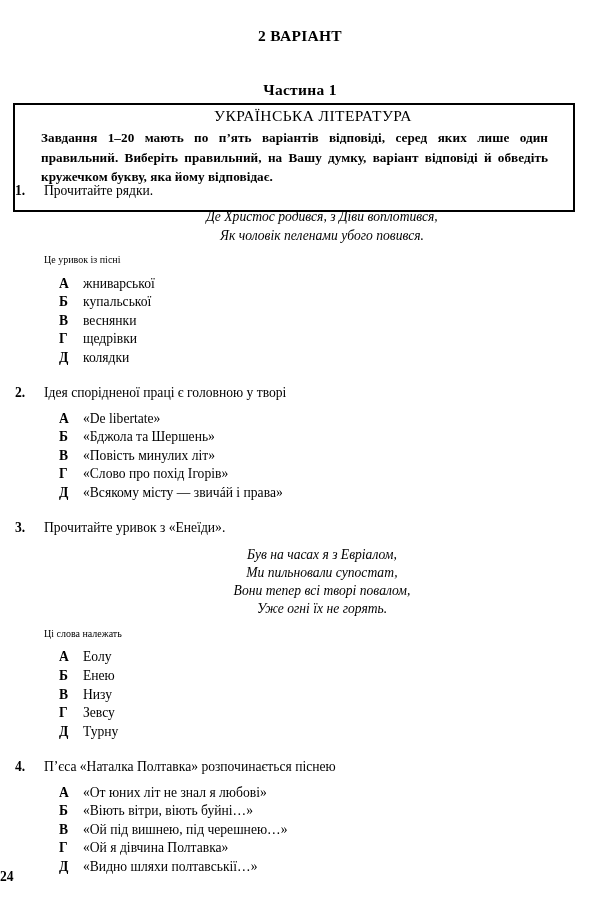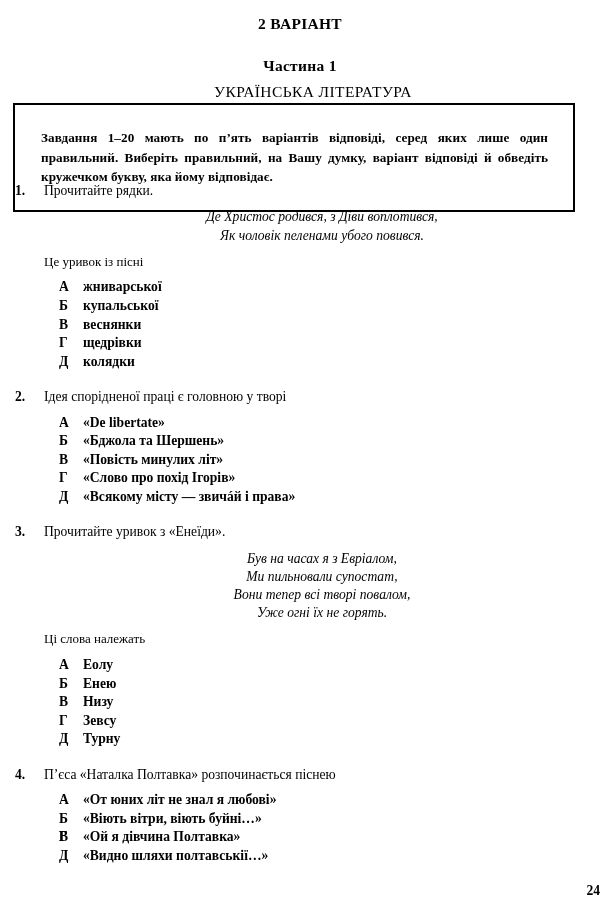--- a/index.html
+++ b/index.html
@@ -27,21 +27,21 @@
   
   .header {
     text-align: center;
     padding-top: 11px;
   }
   .variant-title {
     font-size: 15.5px;
     font-weight: bold;
     letter-spacing: 0.3px;
     line-height: 1.1;
-    margin: 4px;
+    margin: 16px;
   }
   .part-title {
     font-size: 15.5px;
     font-weight: bold;
     letter-spacing: 0.3px;
     margin: 0;
     padding-top: 21px;
     line-height: 1.1;
     font-family: Liberation Serif, serif;
   }
@@ -110,21 +110,21 @@
     font-style: italic;
     font-size: 13.6px;
     line-height: 1.34;
   }
   .poem-line { display: block; white-space: pre; text-align: center; }
 
   .q-lead {
     margin: 0;
     padding-left: 29px;
     padding-top: 9px;
-    font-size: 13px;
+    font-size: 10px;
     line-height: 1.28;
   }
 
   .options {
     list-style: none;
     margin: 0;
     padding: 8px 0 0 0;
   }
   .option {
     position: relative;
@@ -132,33 +132,33 @@
     font-size: 13.6px;
     line-height: 1.365;
   }
   .option-letter {
     position: absolute;
     left: 44px;
     top: 0;
     font-weight: bold;
     font-size: 13.6px;
   }
-  .option-text { font-weight: bold; }
+  .option-text { font-weight: normal; }
 
   .gap-q2 { height: 17px; }
   .gap-q3 { height: 17px; }
   .gap-q4 { height: 17px; }
 
   
   .page-footer {
     position: absolute;
     left: 0;
-    bottom: 8px;
+    bottom: 22px;
     width: 600px;
-    text-align: right;
+    text-align: left;
   }
   .page-number {
     font-size: 13.6px;
     font-weight: bold;
   }
 </style>
 </head>
 <body>
 
 <div class="page">
@@ -289,20 +289,21 @@
         <li class="option">
           <span class="option-letter">А</span>
           <span class="option-text">«От юних літ не знал я любові»</span>
         </li>
         <li class="option">
           <span class="option-letter">Б</span>
           <span class="option-text">«Віють вітри, віють буйні…»</span>
         </li>
         <li class="option">
           <span class="option-letter">В</span>
+          <span class="option-text">«Ой під вишнею, під черешнею…»</span>
         </li>
         <li class="option">
           <span class="option-letter">Г</span>
           <span class="option-text">«Ой я дівчина Полтавка»</span>
         </li>
         <li class="option">
           <span class="option-letter">Д</span>
           <span class="option-text">«Видно шляхи полтавськії…»</span>
         </li>
       </ul>

